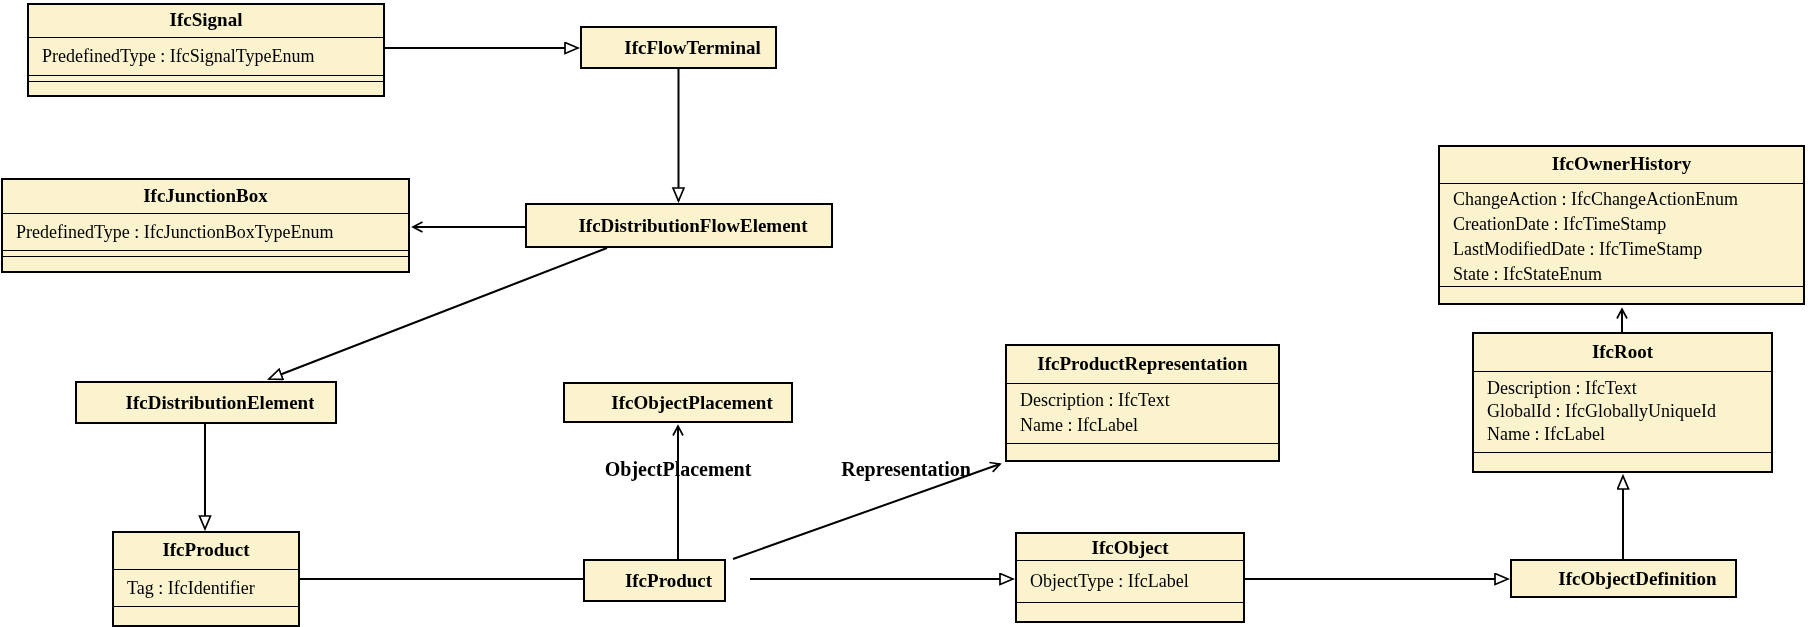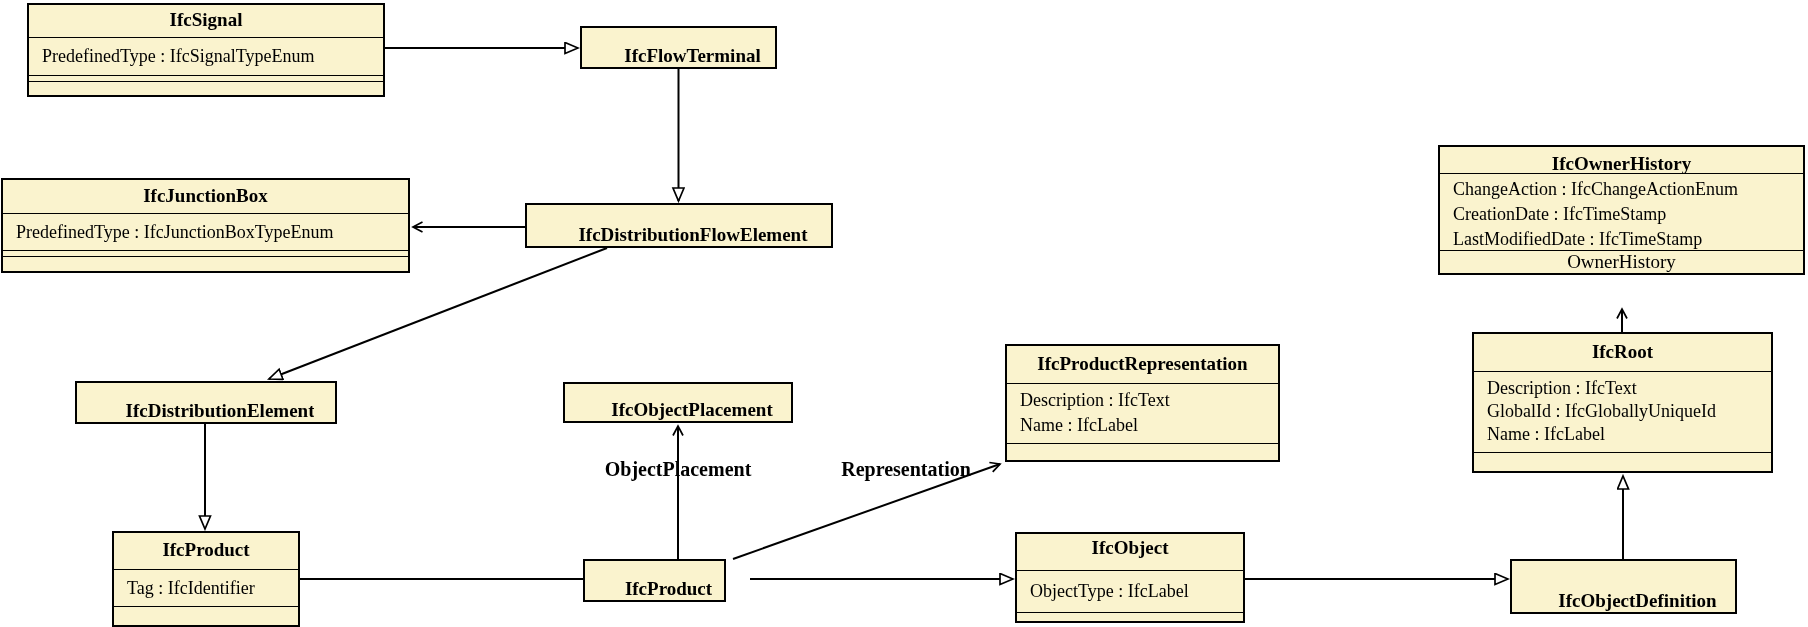--- a/index.html
+++ b/index.html
@@ -17,21 +17,21 @@
   #edges{position:absolute;left:0;top:0;z-index:0;}
   .cls{
     position:absolute;z-index:1;box-sizing:border-box;
     background:var(--box-fill);border:2px solid var(--box-border);
     display:flex;flex-direction:column;
   }
   .cls .title{
     box-sizing:border-box;font-weight:bold;font-size:19px;text-align:center;
     border-bottom:1.6px solid var(--box-border);overflow:hidden;white-space:nowrap;
   }
-  .cls.single{align-items:center;justify-content:flex-end;padding-left:28px;}
+  .cls.single{align-items:center;justify-content:center;padding-left:28px;}
   .cls.single .title{border-bottom:none;}
   .attrs{box-sizing:border-box;border-bottom:1.6px solid var(--box-border);
          padding:2px 0 0 13px;overflow:hidden;}
   .attr{font-size:18px;white-space:nowrap;}
   .strip{box-sizing:border-box;border-bottom:1.6px solid var(--box-border);}
   .rest{flex:1 1 auto;}
   .label-strip{display:flex;align-items:center;justify-content:center;
                font-size:19px;overflow:visible;white-space:nowrap;}
   .assoc-label{
     position:absolute;z-index:2;font-size:20px;white-space:nowrap;
@@ -88,30 +88,27 @@
       <div class="attr" style="line-height:32px">PredefinedType : IfcJunctionBoxTypeEnum</div>
     </div>
     <div class="strip" style="height:6px"></div>
     <div class="rest"></div>
   </div>
 
   <div class="cls single" style="left:525px;top:203px;width:308px;height:45px">
     <div class="title">IfcDistributionFlowElement</div>
   </div>
 
-  <div class="cls" style="left:1438px;top:145px;width:367px;height:130px">
+  <div class="cls" style="left:1438px;top:145px;width:367px;height:160px">
     <div class="title" style="height:37px;line-height:34px">IfcOwnerHistory</div>
     <div class="attrs" style="height:103px;padding-top:3px">
       <div class="attr" style="line-height:25px">ChangeAction : IfcChangeActionEnum</div>
       <div class="attr" style="line-height:25px">CreationDate : IfcTimeStamp</div>
       <div class="attr" style="line-height:25px">LastModifiedDate : IfcTimeStamp</div>
       <div class="attr" style="line-height:25px">State : IfcStateEnum</div>
-    </div>
-    <div class="rest label-strip">
-      <span>OwnerHistory</span>
     </div>
   </div>
 
   <div class="cls single" style="left:563px;top:382px;width:230px;height:41px">
     <div class="title">IfcObjectPlacement</div>
   </div>
 
   <div class="cls single" style="left:75px;top:381px;width:262px;height:43px">
     <div class="title">IfcDistributionElement</div>
   </div>
@@ -141,27 +138,27 @@
       <div class="attr" style="line-height:32px">Tag : IfcIdentifier</div>
     </div>
     <div class="rest"></div>
   </div>
 
   <div class="cls single" style="left:583px;top:559px;width:143px;height:43px">
     <div class="title">IfcProduct</div>
   </div>
 
   <div class="cls" style="left:1015px;top:532px;width:230px;height:91px">
-    <div class="title" style="height:37px;line-height:28px">IfcObject</div>
+    <div class="title" style="height:27px;line-height:28px">IfcObject</div>
     <div class="attrs" style="height:42px">
       <div class="attr" style="line-height:37px">ObjectType : IfcLabel</div>
     </div>
     <div class="rest"></div>
   </div>
 
-  <div class="cls single" style="left:1510px;top:559px;width:227px;height:55px">
+  <div class="cls single" style="left:1510px;top:559px;width:227px;height:39px">
     <div class="title">IfcObjectDefinition</div>
   </div>
 
   <div class="assoc-label" style="left:678px;top:458px">ObjectPlacement</div>
   <div class="assoc-label" style="left:906px;top:458px">Representation</div>
 
 </div>
 
 </body></html>

